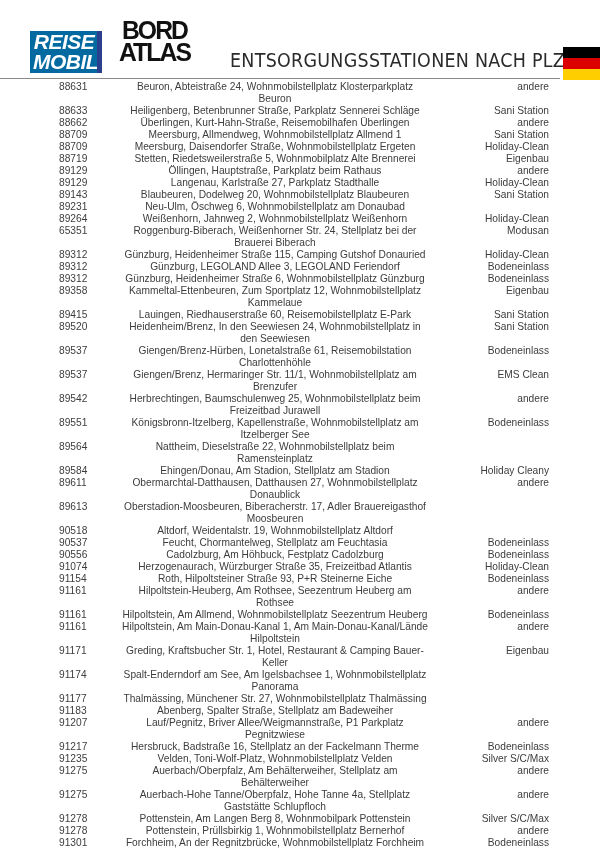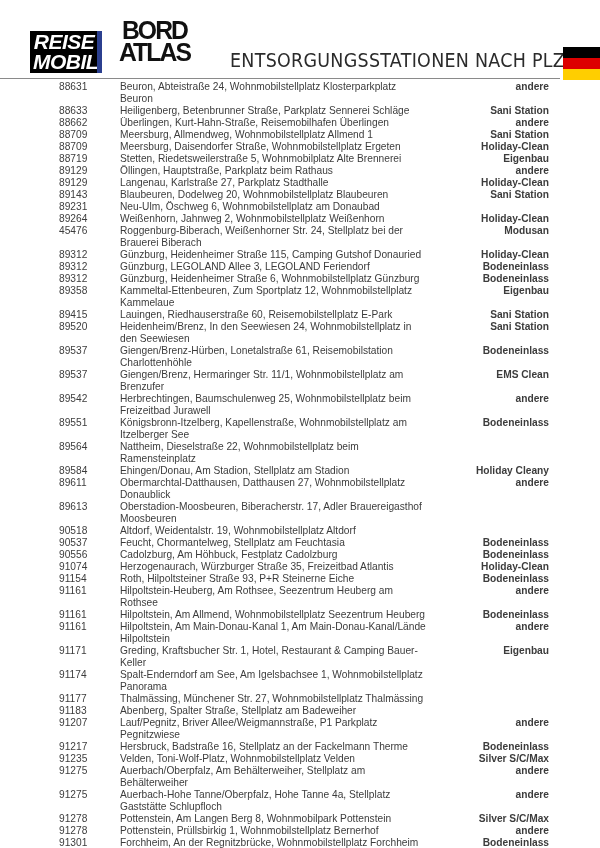--- a/index.html
+++ b/index.html
@@ -1,35 +1,35 @@
 <!DOCTYPE html>
 <html><head>
 <meta charset="utf-8">
 <style>
   html, body { margin:0; padding:0; background:#ffffff; }
   body { width:600px; height:848px; position:relative; overflow:hidden; font-family:"Liberation Sans", sans-serif; color:#3c3c3c; }
   .header { position:absolute; left:0; top:0; width:600px; height:80px; }
-  .logo-reise { position:absolute; left:30px; top:31px; width:67px; height:42px; background:#000000; }
+  .logo-reise { position:absolute; left:30px; top:31px; width:67px; height:42px; background:#0369a1; }
   .logo-reise .t { position:absolute; left:3px; width:62px; color:#ffffff; font-family:"Liberation Sans", sans-serif; font-weight:bold; font-style:italic; font-size:21px; line-height:20px; letter-spacing:-0.5px; text-align:center; }
   .logo-reise .t1 { top:1px; }
   .logo-reise .t2 { top:21px; }
   .logo-stripe { position:absolute; left:97px; top:31px; width:5px; height:42px; background:#2b3f8f; }
   .logo-bord { position:absolute; left:107px; top:19px; width:95px; height:46px; }
   .logo-bord .b { position:absolute; left:0; width:95px; text-align:center; color:#111; font-family:"Liberation Sans", sans-serif; font-weight:bold; font-size:26px; line-height:22px; letter-spacing:-2px; transform:scaleX(0.95); }
   .logo-bord .b1 { top:0; }
   .logo-bord .b2 { top:22px; }
   .title { position:absolute; left:230px; top:49px; font-family:"DejaVu Sans", sans-serif; font-size:19px; letter-spacing:0.3px; color:#2b2b2b; font-weight:normal; transform:scaleX(0.92); transform-origin:left center; white-space:nowrap; }
   .flag { position:absolute; left:563px; top:47px; width:37px; height:33px; }
   .flag div { height:11px; }
   .rule { position:absolute; left:0; top:78px; width:560px; height:1px; background:#8a8a8a; }
   .list { position:absolute; left:0; top:81px; width:600px;padding-left:15px; }
   .row { position:relative; width:600px; font-size:10.2px; line-height:12px; }
   .plz { position:absolute; left:44px; top:0; width:50px; }
-  .addr { margin-left:105px; width:310px; }
-  .type { position:absolute; right:66px; top:0; text-align:right; white-space:nowrap;font-weight:bold; }
+  .addr { margin-left:105px; width:310px;text-align:center; }
+  .type { position:absolute; right:66px; top:0; text-align:right; white-space:nowrap; }
 </style>
 </head>
 <body>
 
 <div class="header">
   <div class="logo-reise">
     <div class="t t1">REISE</div>
     <div class="t t2">MOBIL</div>
   </div>
   <div class="logo-stripe"></div>
@@ -96,21 +96,21 @@
       <span class="plz">89231</span>
       <div class="addr">Neu-Ulm, Öschweg 6, Wohnmobilstellplatz am Donaubad</div>
       <span class="type"></span>
     </div>
     <div class="row">
       <span class="plz">89264</span>
       <div class="addr">Weißenhorn, Jahnweg 2, Wohnmobilstellplatz Weißenhorn</div>
       <span class="type">Holiday-Clean</span>
     </div>
     <div class="row">
-      <span class="plz">45476</span>
+      <span class="plz">65351</span>
       <div class="addr">Roggenburg-Biberach, Weißenhorner Str. 24, Stellplatz bei der Brauerei Biberach</div>
       <span class="type">Modusan</span>
     </div>
     <div class="row">
       <span class="plz">89312</span>
       <div class="addr">Günzburg, Heidenheimer Straße 115, Camping Gutshof Donauried</div>
       <span class="type">Holiday-Clean</span>
     </div>
     <div class="row">
       <span class="plz">89312</span>

